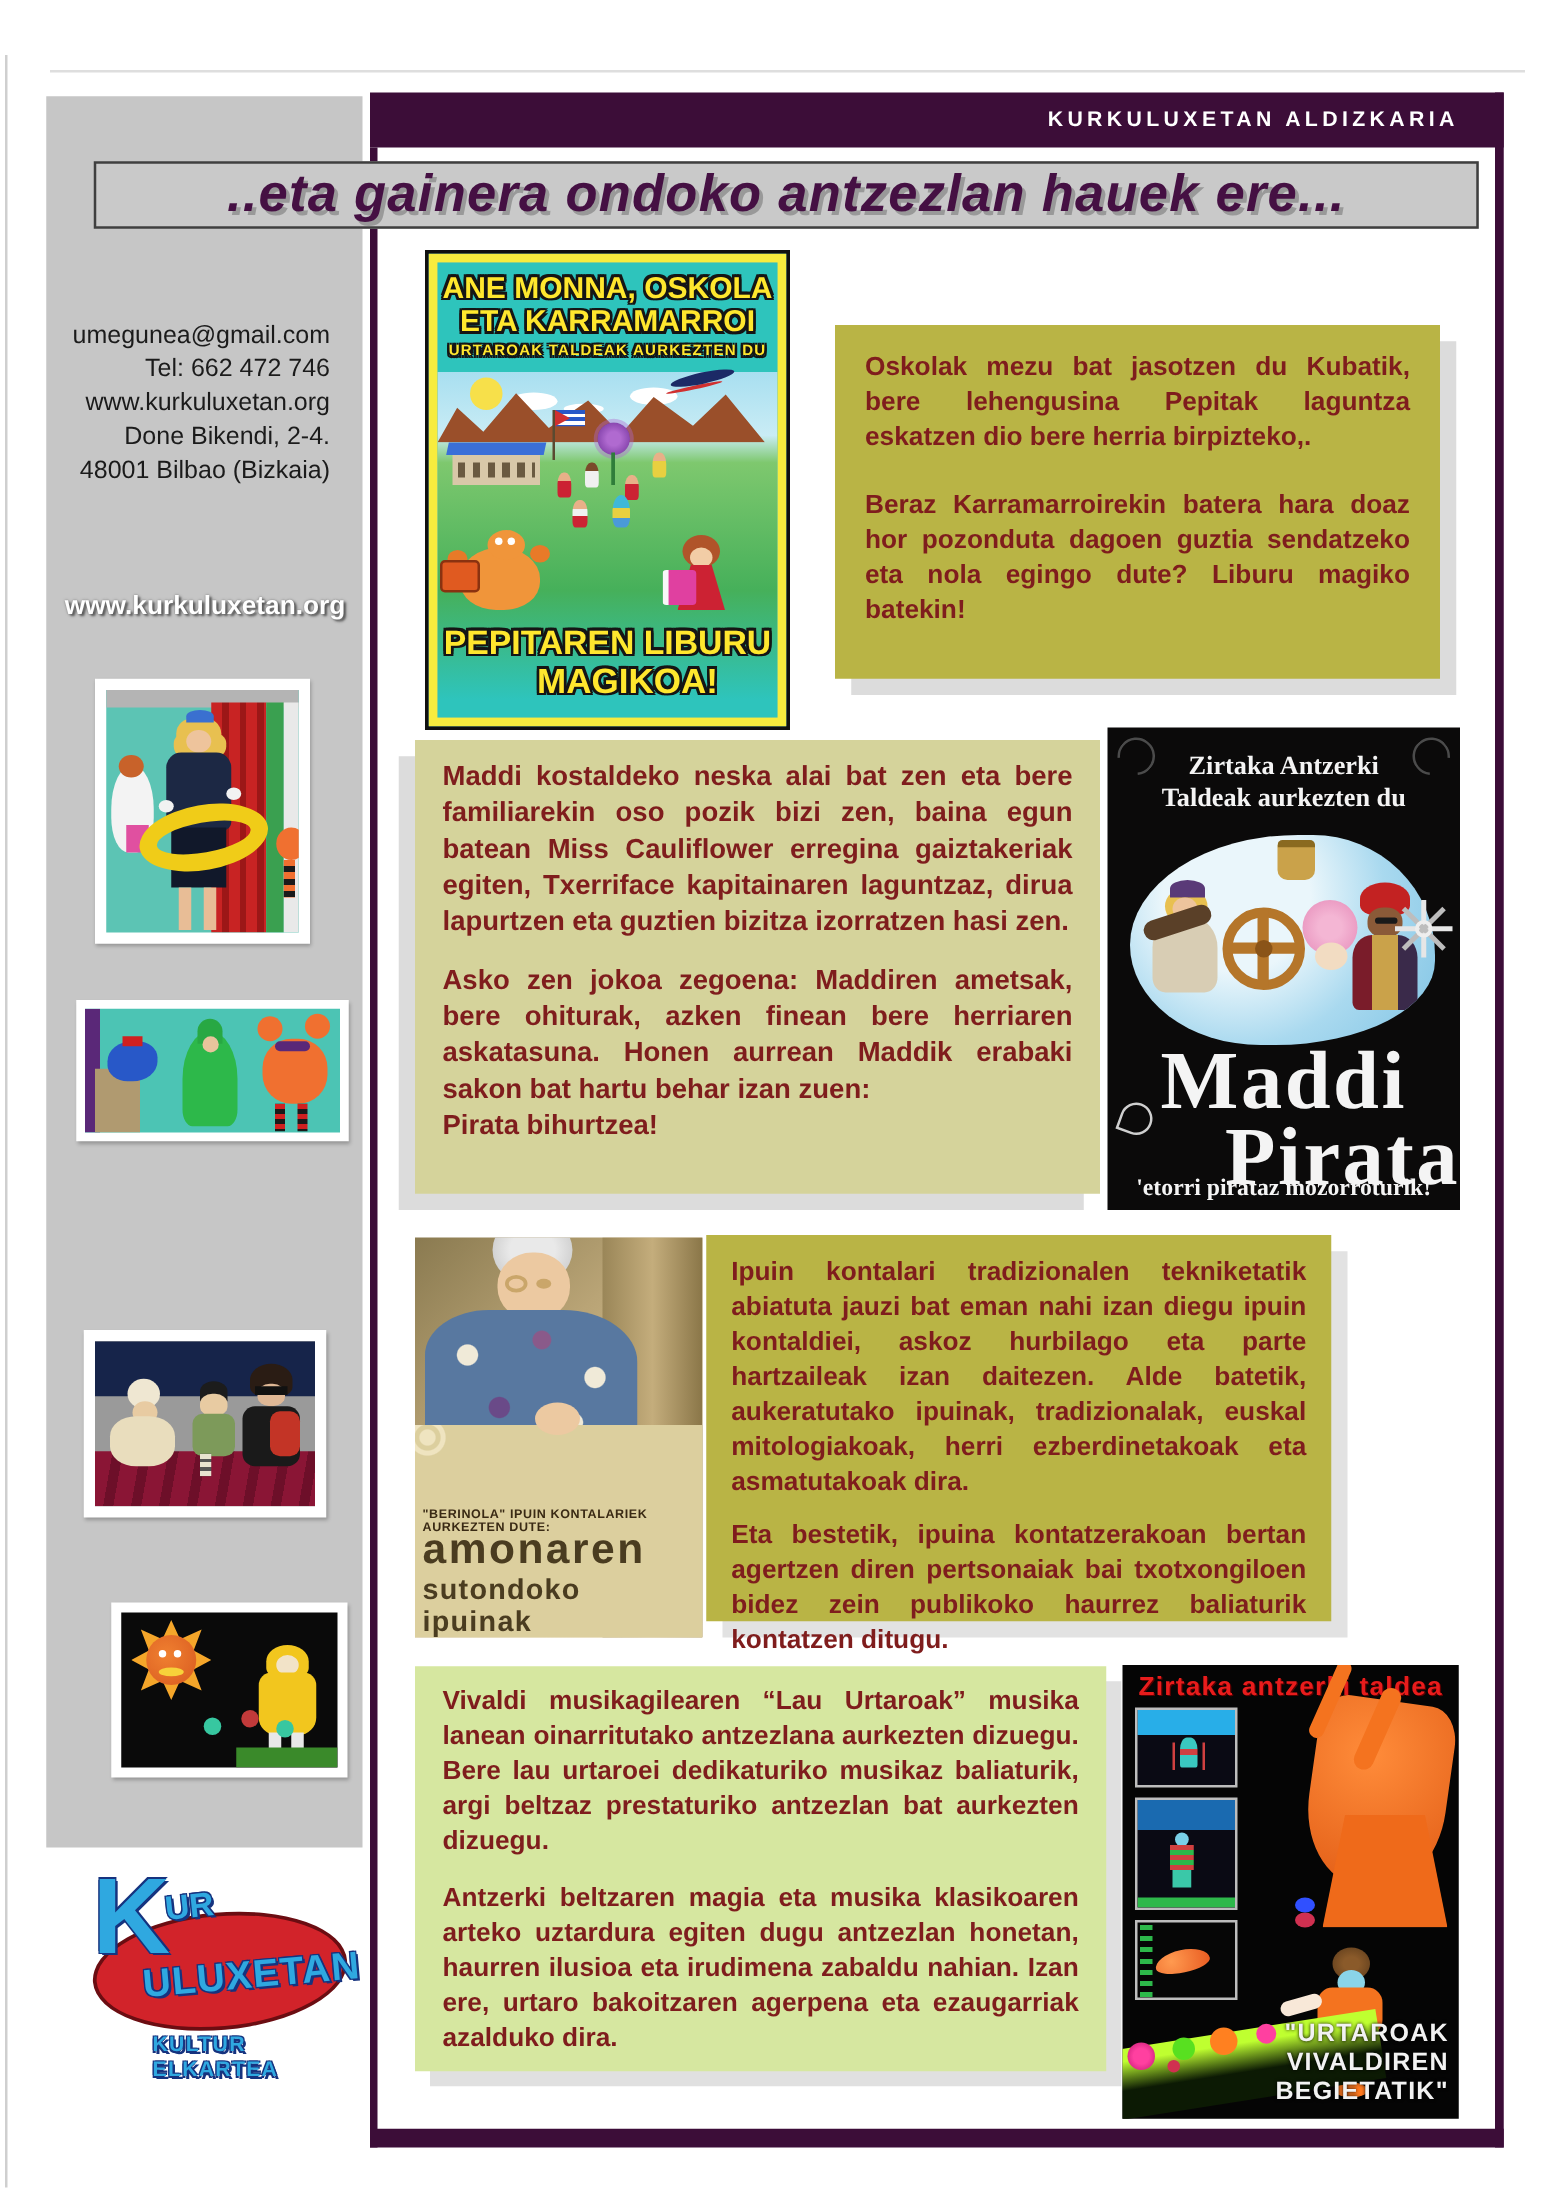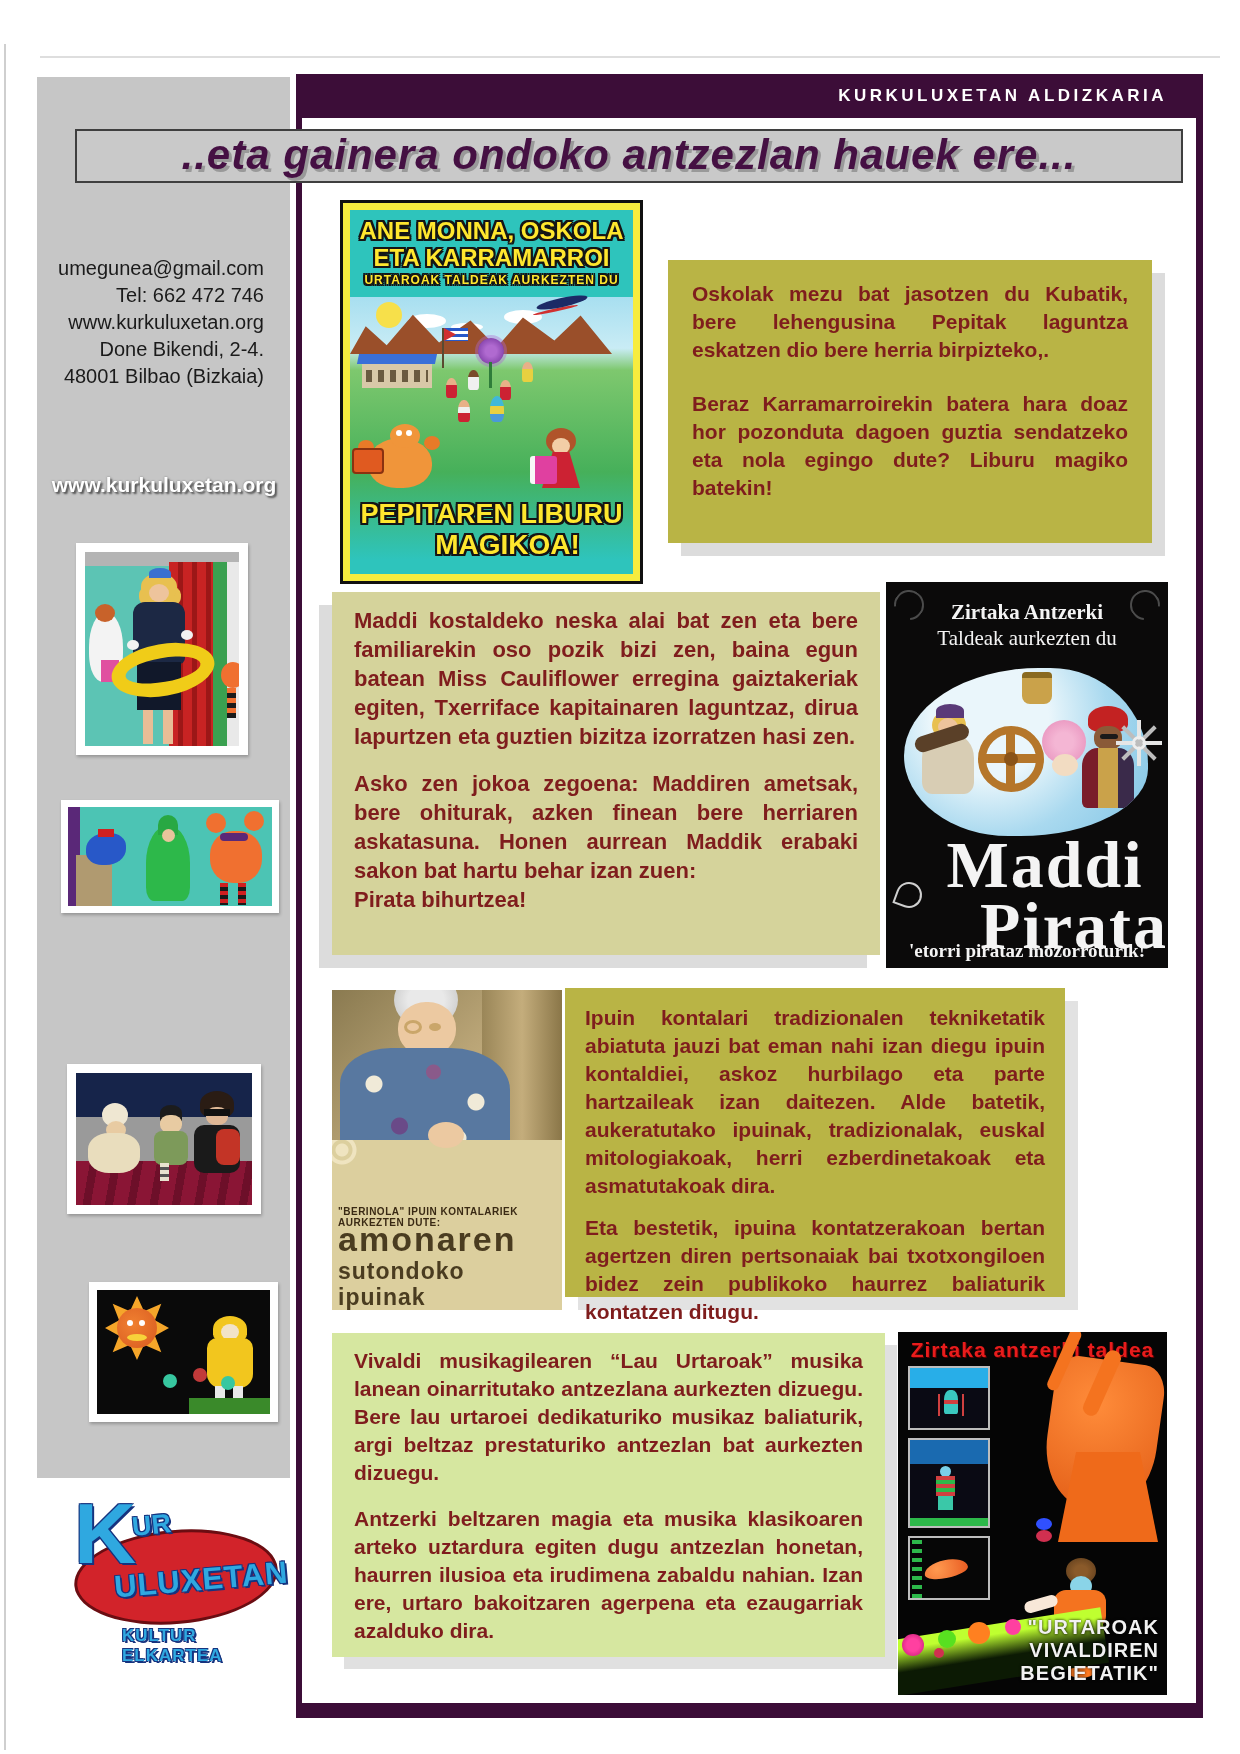--- a/index.html
+++ b/index.html
@@ -27,21 +27,21 @@
   .photo .inner{position:absolute;overflow:hidden;}
 
   
   .block{box-sizing:border-box;font-weight:bold;color:#7f1d1d;text-align:justify;}
   .block p{margin:0;}
   .olive{background:#b9b445;box-shadow:13px 13px 0 #dcdcdc;}
   .olive2{background:#d5d39b;box-shadow:-13px 13px 0 #dcdcdc;}
   .green{background:#d6e7a0;box-shadow:12px 12px 0 #e0e0e0;}
 
   
-  #poster1{left:340px;top:200px;width:286px;height:378px;border:3px solid #101010;background:#0ea5e9;padding-left:11px;}
+  #poster1{left:340px;top:200px;width:286px;height:378px;border:3px solid #101010;background:#0ea5e9;}
   #p1inner{position:absolute;left:0;top:0;right:0;bottom:0;border:7px solid #f7ec3e;overflow:hidden;
            background:linear-gradient(180deg,#2ec4bc 0,#2ec4bc 24%,#a8dff0 24%,#c9ecf5 38%,
                       #7ec86e 44%,#46b05a 72%,#2ec4bc 96%);}
   .ytext{color:#ffe72e;font-weight:bold;text-align:center;
          text-shadow:-2px -2px 0 #151515,2px -2px 0 #151515,-2px 2px 0 #151515,2px 2px 0 #151515,
                      0 -2px 0 #151515,0 2px 0 #151515,-2px 0 0 #151515,2px 0 0 #151515;}
 
   
   #poster2{left:886px;top:582px;width:282px;height:386px;background:#0b0a0a;color:#f4f4f4;
            font-family:"Liberation Serif",serif;overflow:hidden;}
@@ -225,21 +225,21 @@
   <div class="abs block olive2" style="left:332px;top:592px;width:548px;height:363px;padding:14px 22px;font-size:22px;line-height:29px;">
     <p>Maddi kostaldeko neska alai bat zen eta bere familiarekin oso pozik bizi zen, baina egun batean Miss Cauliflower erregina gaiztakeriak egiten, Txerriface kapitainaren laguntzaz, dirua lapurtzen eta guztien bizitza izorratzen hasi zen.</p>
     <p style="margin-top:18px;">Asko zen jokoa zegoena: Maddiren ametsak, bere ohiturak, azken finean bere herriaren askatasuna. Honen aurrean Maddik erabaki sakon bat hartu behar izan zuen:</p>
     <p style="text-align:left;">Pirata bihurtzea!</p>
   </div>
 
   <div class="abs" id="poster2">
     <div class="abs orn" style="left:8px;top:8px;transform:rotate(40deg);"></div>
     <div class="abs orn" style="right:8px;top:8px;transform:rotate(-40deg);"></div>
     <div class="abs" style="left:0;top:18px;width:100%;text-align:center;font-weight:bold;font-size:21px;line-height:25px;">Zirtaka Antzerki</div>
-    <div class="abs" style="left:0;top:44px;width:100%;text-align:center;font-weight:normal;font-size:21px;line-height:25px;">Taldeak aurkezten du</div>
+    <div class="abs" style="left:0;top:44px;width:100%;text-align:center;font-weight:bold;font-size:21px;line-height:25px;">Taldeak aurkezten du</div>
 
     <div class="abs" id="cloud">
       <div class="abs" style="left:28px;top:42px;width:34px;height:30px;border-radius:50%;background:#e8c050;"></div>
       <div class="abs" style="left:32px;top:36px;width:28px;height:14px;border-radius:50% 50% 0 0;background:#5a3a78;"></div>
       <div class="abs" style="left:34px;top:50px;width:20px;height:18px;border-radius:50%;background:#eec49c;"></div>
       <div class="abs" style="left:18px;top:66px;width:52px;height:60px;border-radius:40% 40% 20% 20%;background:#d8cdb4;"></div>
       <div class="abs" style="left:10px;top:62px;width:56px;height:16px;border-radius:8px;background:#5a4028;transform:rotate(-18deg);"></div>
       <div class="abs" style="left:74px;top:58px;width:66px;height:66px;border-radius:50%;border:8px solid #b5762a;box-sizing:border-box;"></div>
       <div class="abs" style="left:102px;top:60px;width:9px;height:62px;background:#b5762a;"></div>
       <div class="abs" style="left:76px;top:86px;width:62px;height:9px;background:#b5762a;"></div>
@@ -254,21 +254,21 @@
     </div>
 
     <div class="abs" style="right:6px;top:138px;width:46px;height:46px;">
       <div class="abs" style="left:21px;top:0;width:4px;height:46px;background:#e6e6e6;"></div>
       <div class="abs" style="left:0;top:21px;width:46px;height:4px;background:#e6e6e6;"></div>
       <div class="abs" style="left:21px;top:0;width:4px;height:46px;background:#bdbdbd;transform:rotate(45deg);"></div>
       <div class="abs" style="left:21px;top:0;width:4px;height:46px;background:#bdbdbd;transform:rotate(-45deg);"></div>
       <div class="abs" style="left:16px;top:16px;width:14px;height:14px;border-radius:50%;border:3px solid #eee;box-sizing:border-box;"></div>
     </div>
 
-    <div class="abs" style="left:0;top:252px;width:100%;text-align:center;font-weight:bold;font-size:66px;line-height:62px;letter-spacing:2px;margin-left:18px;">Maddi</div>
+    <div class="abs" style="left:0;top:252px;width:100%;text-align:center;font-weight:bold;font-size:66px;line-height:62px;letter-spacing:2px;">Maddi</div>
     <div class="abs" style="left:0;top:314px;width:100%;text-align:right;font-weight:bold;font-size:66px;line-height:60px;letter-spacing:2px;">Pirata</div>
     <div class="abs" style="left:10px;top:300px;width:22px;height:22px;border:2px solid #cfcfcf;border-radius:50% 50% 50% 0;transform:rotate(20deg);"></div>
     <div class="abs" style="left:0;bottom:6px;width:100%;text-align:center;font-weight:bold;font-size:19px;">'etorri pirataz mozorroturik!</div>
   </div>
 
   <div class="abs" id="amona">
     <div class="abs" style="left:150px;top:0;width:80px;height:320px;background:linear-gradient(90deg,#9a8658 0,#c4ad7c 50%,#8a7648 100%);"></div>
     <div class="abs" style="left:62px;top:-18px;width:64px;height:56px;border-radius:50%;background:radial-gradient(#e9e9e9 40%,#bdbdbd);"></div>
     <div class="abs" style="left:66px;top:12px;width:58px;height:54px;border-radius:48%;background:#ecc9a1;"></div>
     <div class="abs" style="left:72px;top:30px;width:18px;height:14px;border-radius:50%;border:3px solid #caa66a;box-sizing:border-box;box-shadow:22px 0 0 -3px #caa66a,21px 2px 0 -3px transparent;"></div>

